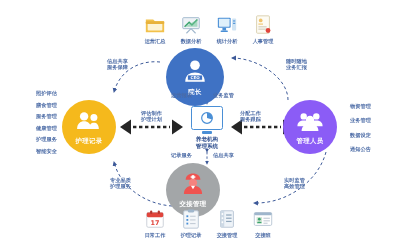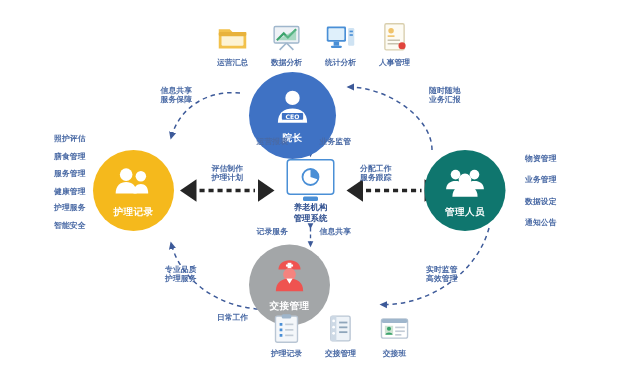--- a/index.html
+++ b/index.html
@@ -12,21 +12,21 @@
        color:#4a6aa5;text-align:center;letter-spacing:.1px;white-space:nowrap;}
   .lbl-l{text-align:left;}
 
   
   .node{position:absolute;border-radius:50%;display:flex;flex-direction:column;
         align-items:center;justify-content:center;}
   .node .cap{font-size:6.4px;font-weight:bold;color:#fff;margin-top:1px;letter-spacing:.3px;}
 
   #node-director{left:166px;top:48px;width:58px;height:58px;background:#3f72c4;}
   #node-resident{left:62px;top:100px;width:54px;height:54px;background:#f5b91c;}
-  #node-manager{left:283px;top:100px;width:54px;height:54px;background:#0f766e;}
+  #node-manager{left:283px;top:100px;width:54px;height:54px;background:#8b5cf6;}
   #node-nurse{left:166px;top:163px;width:54px;height:54px;background:#a3a6a8;}
 
   
   #center-sys{position:absolute;left:187px;top:106px;width:40px;height:44px;
               display:flex;flex-direction:column;align-items:center;}
   #center-sys .mon{width:30px;height:22px;border:1.6px solid #4a8fd6;border-radius:2.5px;
                    background:#fff;display:flex;align-items:center;justify-content:center;
                    position:relative;}
   #center-sys .mon:after{content:"";position:absolute;bottom:-4.5px;left:50%;
                    transform:translateX(-50%);width:10px;height:3px;background:#4a8fd6;
@@ -232,20 +232,29 @@
   </div>
 
   <div style="position:absolute;left:350px;top:103px;width:48px;">
     <div class="lbl lbl-l" style="position:static;margin-bottom:8px;">物资管理</div>
     <div class="lbl lbl-l" style="position:static;margin-bottom:8px;">业务管理</div>
     <div class="lbl lbl-l" style="position:static;margin-bottom:8px;">数据设定</div>
     <div class="lbl lbl-l" style="position:static;">通知公告</div>
   </div>
 
   <div class="tile" style="left:136px;top:208px;">
+    <div class="glyph">
+      <svg viewBox="0 0 24 24" width="22" height="22">
+        <rect x="3" y="5" width="18" height="16" rx="1.6" fill="#fff" stroke="#c9cfd6" stroke-width="1"></rect>
+        <rect x="3" y="5" width="18" height="5" rx="1.6" fill="#e0443b"></rect>
+        <rect x="6.6" y="2.6" width="2.4" height="4" rx="1.2" fill="#b5352e"></rect>
+        <rect x="15" y="2.6" width="2.4" height="4" rx="1.2" fill="#b5352e"></rect>
+        <text x="12" y="18" font-size="7" fill="#e0443b" text-anchor="middle" font-family="DejaVu Sans, sans-serif" font-weight="bold">17</text>
+      </svg>
+    </div>
     <div class="tlabel">日常工作</div>
   </div>
 
   <div class="tile" style="left:172px;top:208px;">
     <div class="glyph">
       <svg viewBox="0 0 24 24" width="22" height="22">
         <rect x="4" y="3" width="16" height="19" rx="1.4" fill="#f4f7fa" stroke="#b9c6d4" stroke-width="1"></rect>
         <rect x="8.5" y="1.6" width="7" height="3.2" rx="1.2" fill="#9fb6cc"></rect>
         <rect x="7" y="8" width="2" height="2" fill="#4a8fd6"></rect>
         <rect x="7" y="12" width="2" height="2" fill="#4a8fd6"></rect>

